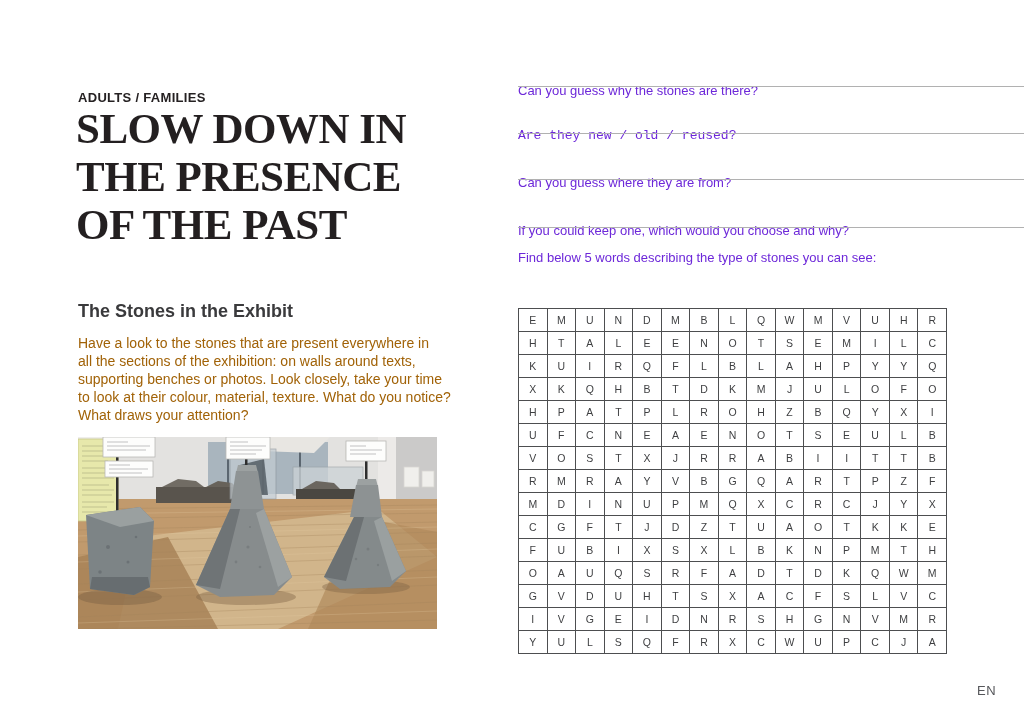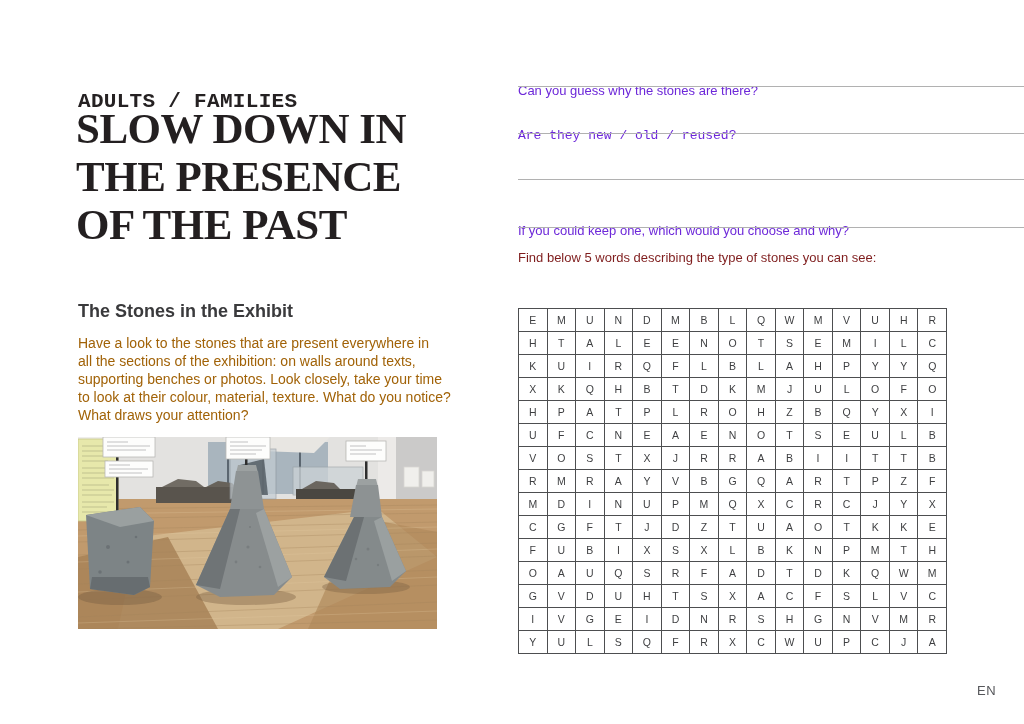--- a/index.html
+++ b/index.html
@@ -4,22 +4,22 @@
 <style>
   * { margin:0; padding:0; box-sizing:border-box; }
   html,body { background:#ffffff; }
   .page {
     position:relative; width:1024px; height:724px; background:#ffffff;
     font-family:"Liberation Sans", sans-serif; overflow:hidden;
   }
   
   .eyebrow {
     position:absolute; left:78px; top:90px;
-    font-family:Liberation Mono, monospace; font-weight:700;
-    font-size:21px; letter-spacing:0.3px; color:#252122;
+    font-family:Liberation Sans, sans-serif; font-weight:700;
+    font-size:13px; letter-spacing:0.3px; color:#252122;
   }
   .title {
     position:absolute; left:76px; top:105px;
     font-family:"Liberation Serif", serif; font-weight:700;
     font-size:43px; line-height:48px; color:#231f20;
     letter-spacing:-0.5px; white-space:pre-line;
   }
   .section-title {
     position:absolute; left:78px; top:301px;
     font-size:18px; color:#3a3a3c;
@@ -32,21 +32,21 @@
     position:absolute; left:78px; top:437px; width:359px; height:192px;
   }
   
   .question { position:absolute; left:518px; font-size:13px; color:#6d28d9;margin-top:26px; }
   .q1 { top:57px; } .q2 { top:102px;font-family:Liberation Mono, monospace; } .q3 { top:149px; } .q4 { top:197px; }
   .answer-line {
     position:absolute; left:518px; right:0; height:0;
     border-top:1px solid #b1b1b1;
   }
   .l1 { top:86px; } .l2 { top:133px; } .l3 { top:179px; } .l4 { top:227px; }
-  .find-intro  { position:absolute; left:518px; top:250px; font-size:13px; color:#7f1d1d; }
+  .find-intro  { position:absolute; left:518px; top:250px; font-size:13px; color:#6d28d9; }
   .words-line  { position:absolute; left:518px; top:277px; font-size:13px; color:#47484a; }
   table.wordsearch {
     position:absolute; left:518px; top:308px;
     width:429px; border-collapse:collapse; table-layout:fixed;
   }
   table.wordsearch td {
     border:1px solid #4d4e50; height:23px;
     text-align:center; vertical-align:middle;
     font-size:10.5px; color:#3e3f41; font-family:"Liberation Sans", sans-serif;
   }
@@ -203,20 +203,21 @@
       <line x1="272" y1="17" x2="298" y2="17"></line>
     </g>
   </svg>
 
   <div class="question q1">Can you guess why the stones are there?</div>
   <div class="answer-line l1"></div>
 
   <div class="question q2">Are they new / old / reused?</div>
   <div class="answer-line l2"></div>
 
+  <div class="question q3">Can you guess where they are from?</div>
   <div class="answer-line l3"></div>
 
   <div class="question q4">If you could keep one, which would you choose and why?</div>
   <div class="answer-line l4"></div>
 
   <div class="find-intro">Find below 5 words describing the type of stones you can see:</div>
 
   <table class="wordsearch">
     <tbody>
         <tr>

